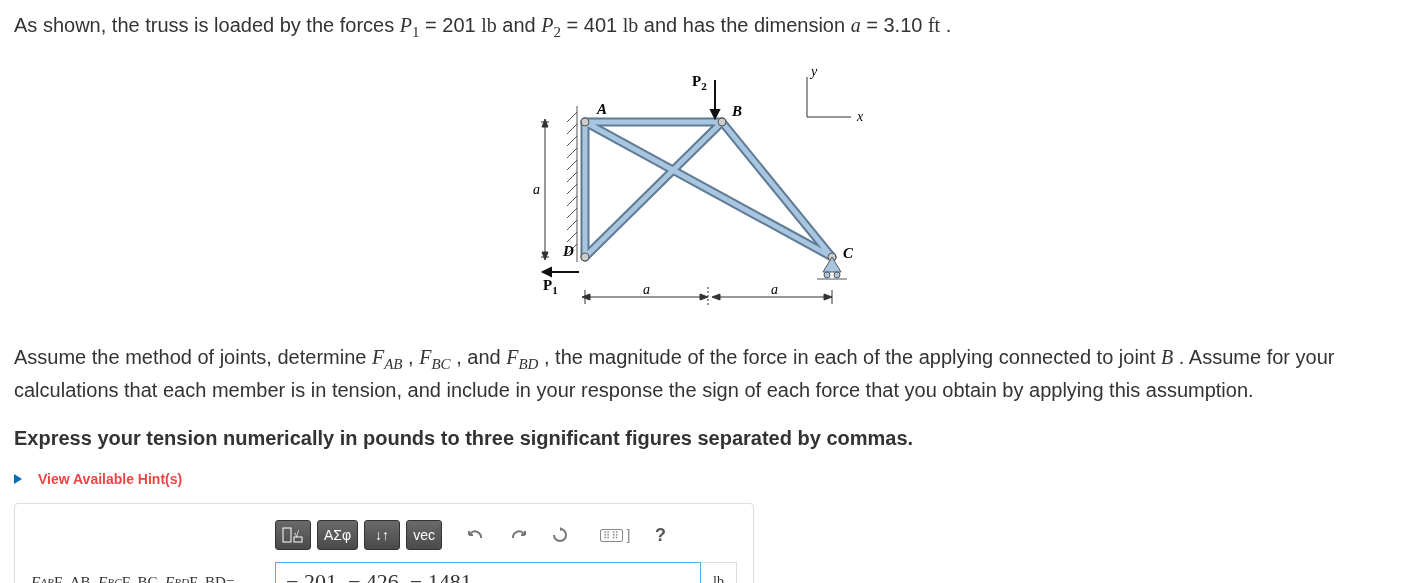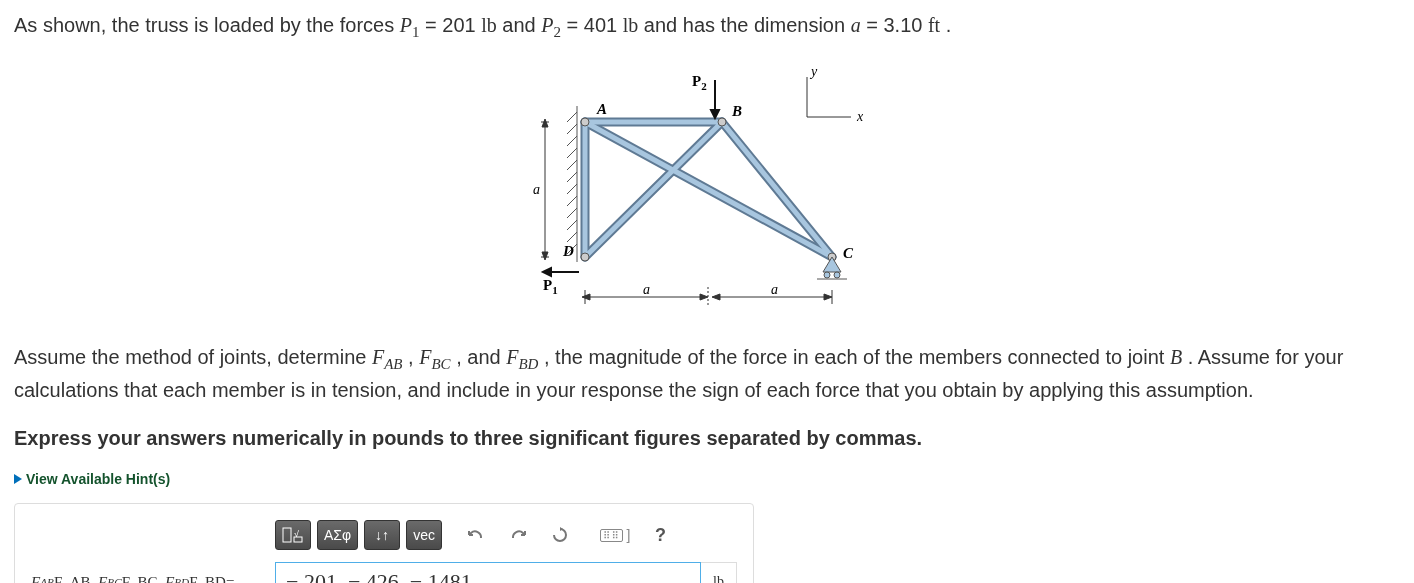--- a/index.html
+++ b/index.html
@@ -18,26 +18,26 @@
     .italic { font-style: italic; font-family: 'Times New Roman', serif; }
     .sub { vertical-align: sub; font-size: 0.75em; font-family: 'Times New Roman', serif; }
     .rm { font-family: 'Times New Roman', serif; }
     .figure-row {
       display: flex;
       justify-content: center;
       margin: 10px 0 30px;
     }
     .bold { font-weight: bold; }
     .hints-link {
-      color: #14532d;
+      color: #ef4444;
       cursor: pointer;
       margin: 14px 0 16px;
       display: flex;
       align-items: center;
-      gap: 4px;
+      gap: 16px;
       font-weight: bold;
     }
     .hints-link .tri {
       width: 0; height: 0;
       border-top: 5px solid transparent;
       border-bottom: 5px solid transparent;
       border-left: 8px solid #006FBA;
     }
     .answer-box {
       border: 1px solid #ddd;
@@ -227,25 +227,25 @@
   </svg>
 </div>
 
 <div class="problem-text">
   <span>Assume the method of joints, determine </span>
   <span class="italic">F</span><span class="sub italic">AB</span>
   <span>, </span>
   <span class="italic">F</span><span class="sub italic">BC</span>
   <span>, and </span>
   <span class="italic">F</span><span class="sub italic">BD</span>
-  <span>, the magnitude of the force in each of the members connected to joint </span>
+  <span>, the magnitude of the force in each of the applying connected to joint </span>
   <span class="italic">B</span>
   <span>. Assume for your calculations that each member is in tension, and include in your response the sign of each force that you obtain by applying this assumption.</span>
 </div>
-<div class="problem-text bold">Express your answers numerically in pounds to three significant figures separated by commas.</div>
+<div class="problem-text bold">Express your tension numerically in pounds to three significant figures separated by commas.</div>
 
 <div class="hints-link">
   <div class="tri"></div>
   <span>View Available Hint(s)</span>
 </div>
 
 <div class="answer-box">
   <div class="toolbar-row">
     <div class="tb-btn dark">
       <svg width="22" height="16">

